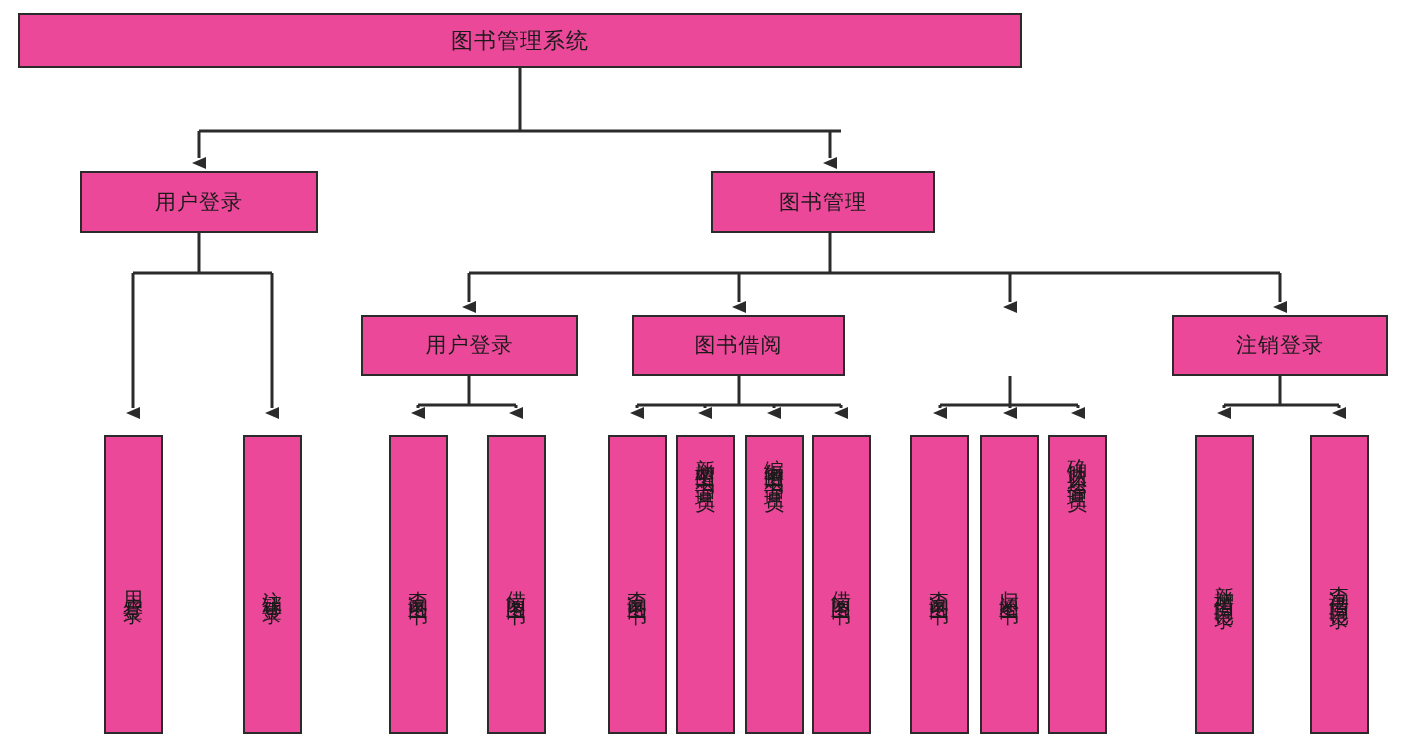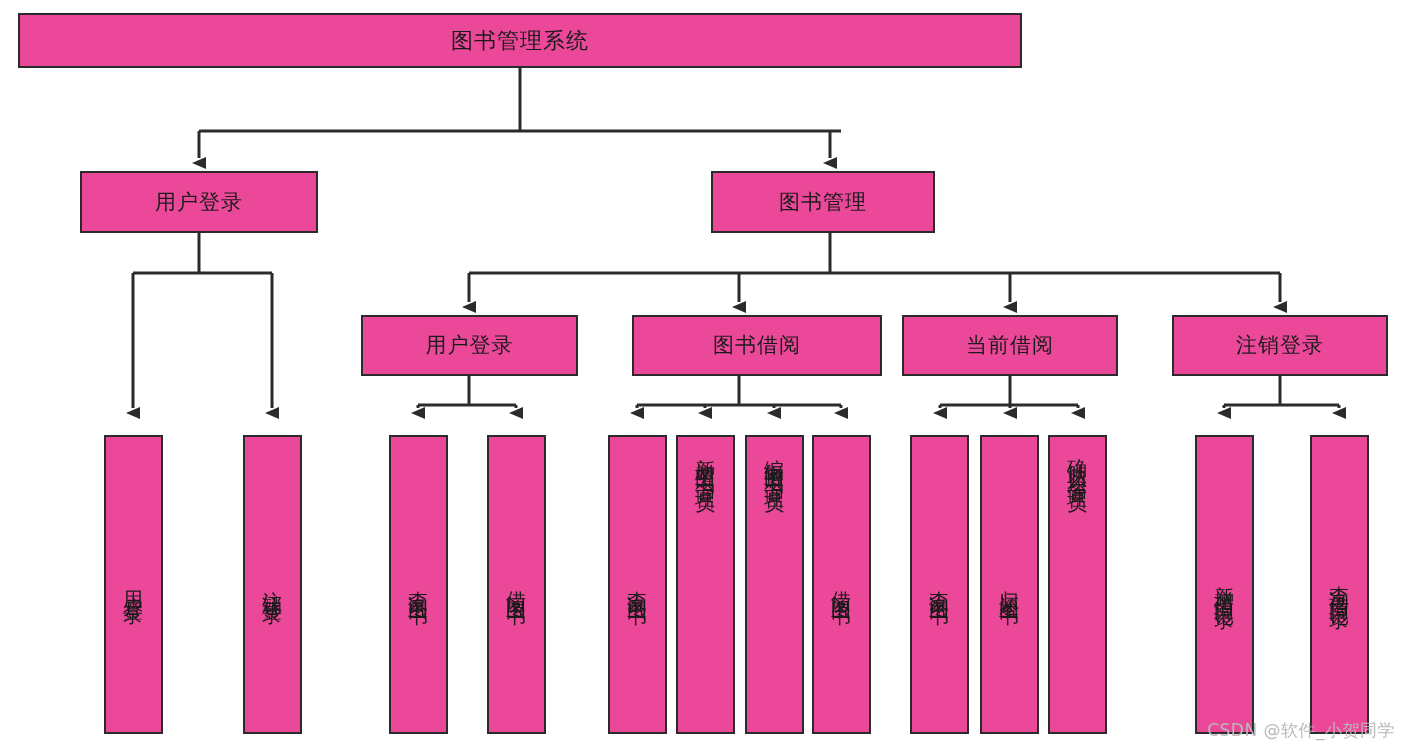--- a/index.html
+++ b/index.html
@@ -145,27 +145,24 @@
   </div>
 
   <div class="node horizontal" style="left:711px; top:171px; width:224px; height:62px;">
     <span class="label">图书管理</span>
   </div>
 
   <div class="node horizontal" style="left:361px; top:315px; width:217px; height:61px;">
     <span class="label">用户登录</span>
   </div>
 
-  <div class="node horizontal" style="left:632px; top:315px; width:250px; height:61px;">
+  <div class="node horizontal" style="left:632px; top:315px; width:213px; height:61px;">
     <span class="label">图书借阅</span>
   </div>
 
-  <div class="node horizontal" style="left:902px; top:315px; width:216px; height:61px;">
-    <span class="label">当前借阅</span>
-  </div>
 
   <div class="node horizontal" style="left:1172px; top:315px; width:216px; height:61px;">
     <span class="label">注销登录</span>
   </div>
 
   <div class="node vertical v-center" style="left:104px; top:435px; width:59px; height:299px;">
     <span class="label">用户登录</span>
   </div>
 
   <div class="node vertical v-center" style="left:243px; top:435px; width:59px; height:299px;">
@@ -209,15 +206,14 @@
   </div>
 
   <div class="node vertical v-center" style="left:1195px; top:435px; width:59px; height:299px;">
     <span class="label">新增借阅记录</span>
   </div>
 
   <div class="node vertical v-center" style="left:1310px; top:435px; width:59px; height:299px;">
     <span class="label">查询借阅记录</span>
   </div>
 
-  <div class="watermark">CSDN @软件_小贺同学</div>
 
 </div>
 
 </body></html>

